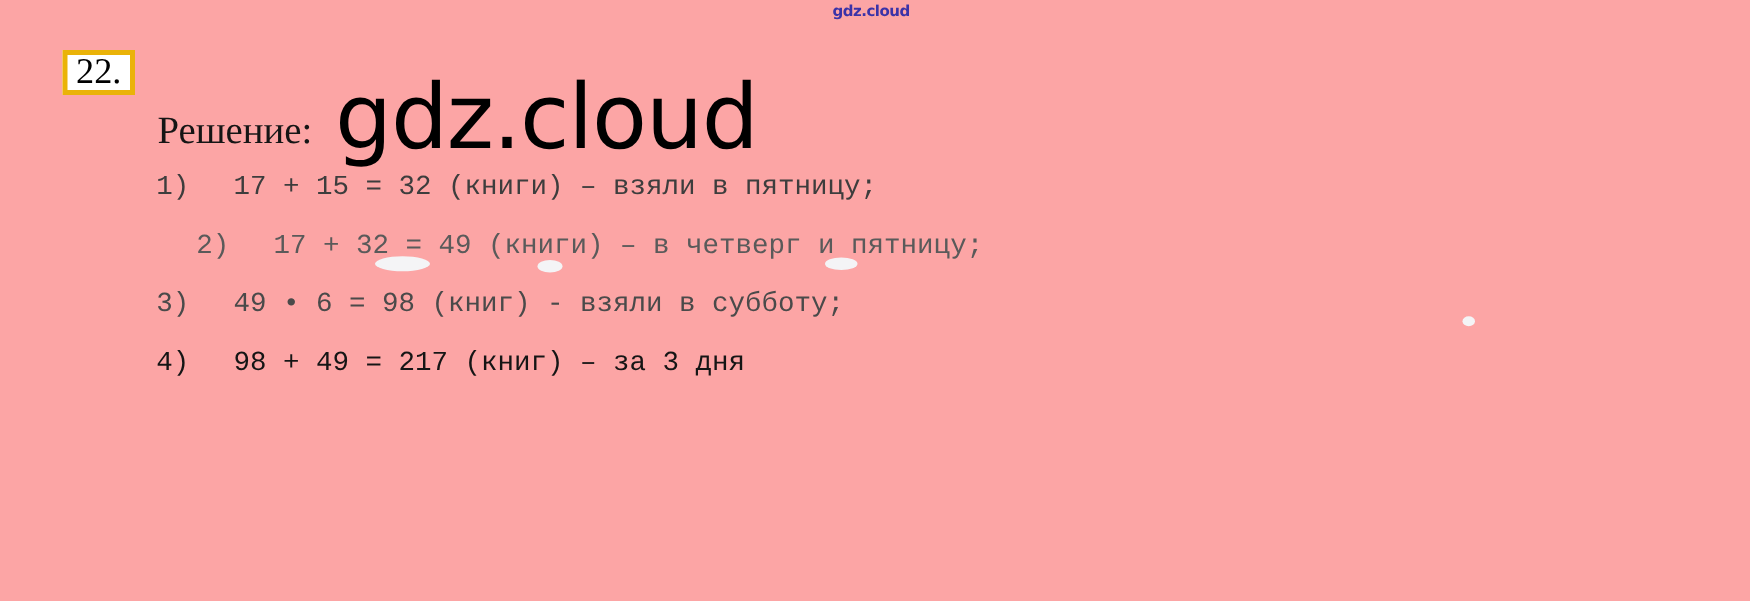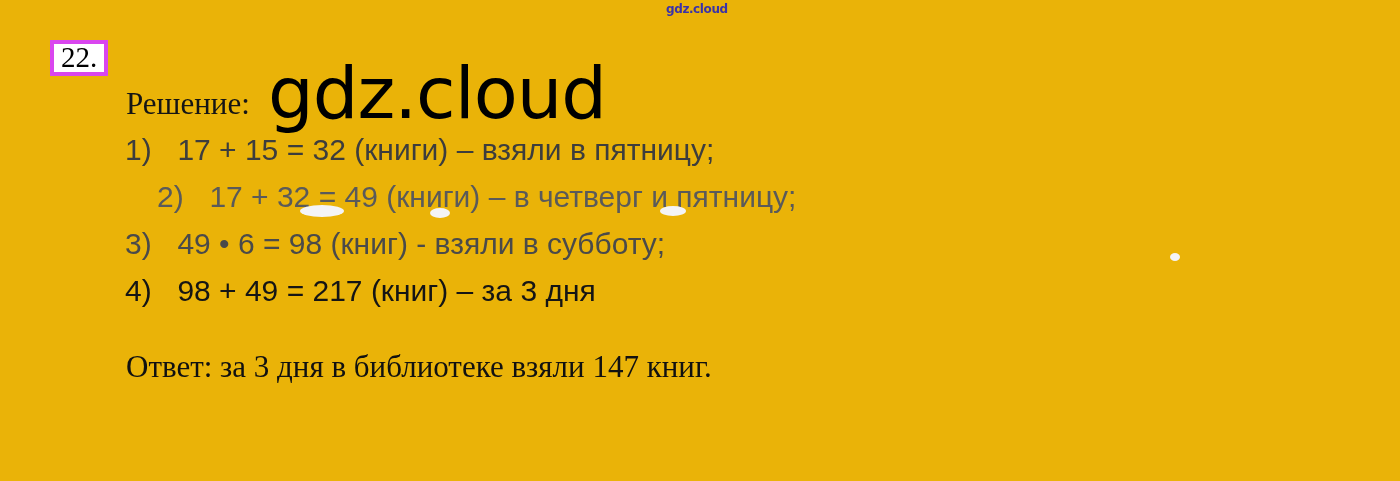--- a/index.html
+++ b/index.html
@@ -4,21 +4,21 @@
 <style>
   html, body {
     margin: 0;
     padding: 0;
     background: #ffffff;
   }
   #page {
     position: relative;
     width: 1400px;
     height: 481px;
-    background: #eab308;
+    background: #fca5a5;
     overflow: hidden;
     font-family: "Liberation Serif", serif;
     -webkit-font-smoothing: antialiased;
   }
 
   
   .wm-top {
     position: absolute;
     left: 666px;
     top: 2px;
@@ -31,21 +31,21 @@
   }
 
   
   .num-box {
     position: absolute;
     left: 50px;
     top: 40px;
     width: 58px;
     height: 36px;
     box-sizing: border-box;
-    border: 4px solid #d946ef;
+    border: 4px solid #eab308;
     background: #ffffff;
     display: flex;
     align-items: center;
     justify-content: center;
   }
   .num-box-label {
     font-family: "Liberation Serif", serif;
     font-size: 29px;
     line-height: 1;
     color: #000000;
@@ -80,22 +80,22 @@
   }
 
   
   .steps {
     position: absolute;
     left: 125px;
     top: 126px;
     width: 1100px;
   }
   .step-line {
-    font-family: Liberation Sans, sans-serif;
-    font-size: 30px;
+    font-family: Liberation Mono, monospace;
+    font-size: 22px;
     line-height: 47px;
     height: 47px;
     color: #151515;
     white-space: nowrap;
   }
   .step-line.faded-1 { color: #3d3d3d; }
   .step-line.faded-2 { color: #5a5a5a; margin-left: 32px; }
   .step-line.faded-3 { color: #4a4a4a; }
 
   .step-idx { letter-spacing: 0px; }
@@ -163,15 +163,14 @@
     </div>
 
     <div class="step-line">
       <span class="step-idx">4)</span>
       <span class="step-gap"></span>
       <span class="step-expr">98 + 49 = 217 (книг) – за 3 дня</span>
     </div>
 
   </div>
 
-  <div class="answer">Ответ: за 3 дня в библиотеке взяли 147 книг.</div>
 
 </div>
 
 </body></html>

